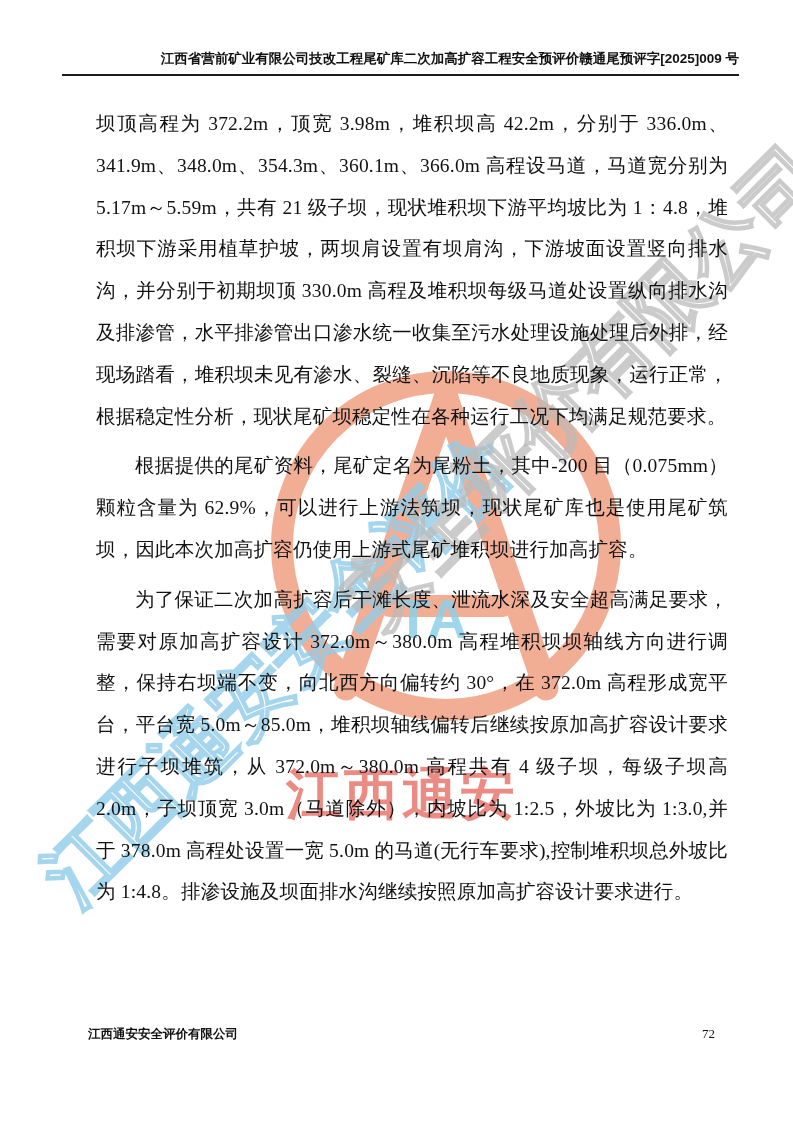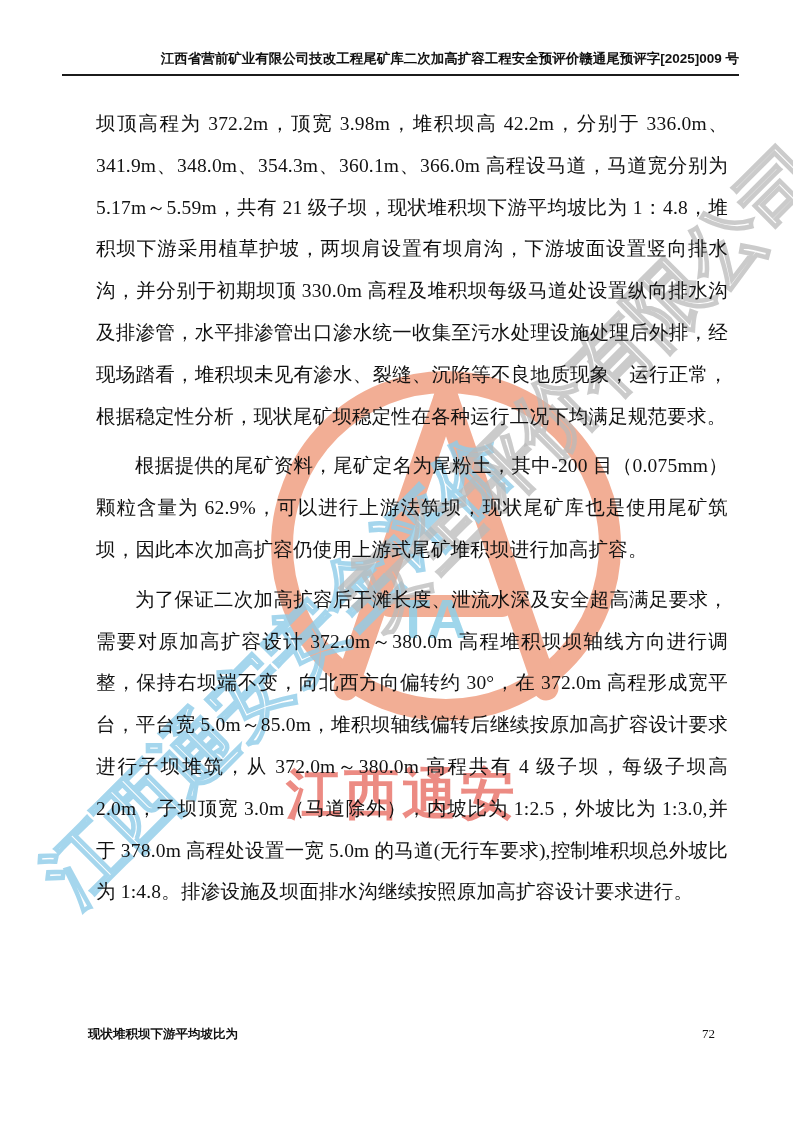--- a/index.html
+++ b/index.html
@@ -115,17 +115,17 @@
     <span class="hdr-doc-no">赣通尾预评字[2025]009 号</span>
   </div>
 
   <div class="doc-body">
       <p>坝顶高程为 372.2m，顶宽 3.98m，堆积坝高 42.2m，分别于 336.0m、341.9m、348.0m、354.3m、360.1m、366.0m 高程设马道，马道宽分别为 5.17m～5.59m，共有 21 级子坝，现状堆积坝下游平均坡比为 1：4.8，堆积坝下游采用植草护坡，两坝肩设置有坝肩沟，下游坡面设置竖向排水沟，并分别于初期坝顶 330.0m 高程及堆积坝每级马道处设置纵向排水沟及排渗管，水平排渗管出口渗水统一收集至污水处理设施处理后外排，经现场踏看，堆积坝未见有渗水、裂缝、沉陷等不良地质现象，运行正常，根据稳定性分析，现状尾矿坝稳定性在各种运行工况下均满足规范要求。</p>
       <p class="indent">根据提供的尾矿资料，尾矿定名为尾粉土，其中-200 目（0.075mm）颗粒含量为 62.9%，可以进行上游法筑坝，现状尾矿库也是使用尾矿筑坝，因此本次加高扩容仍使用上游式尾矿堆积坝进行加高扩容。</p>
       <p class="indent">为了保证二次加高扩容后干滩长度、泄流水深及安全超高满足要求，需要对原加高扩容设计 372.0m～380.0m 高程堆积坝坝轴线方向进行调整，保持右坝端不变，向北西方向偏转约 30°，在 372.0m 高程形成宽平台，平台宽 5.0m～85.0m，堆积坝轴线偏转后继续按原加高扩容设计要求进行子坝堆筑，从 372.0m～380.0m 高程共有 4 级子坝，每级子坝高 2.0m，子坝顶宽 3.0m（马道除外），内坡比为 1:2.5，外坡比为 1:3.0,并于 378.0m 高程处设置一宽 5.0m 的马道(无行车要求),控制堆积坝总外坡比为 1:4.8。排渗设施及坝面排水沟继续按照原加高扩容设计要求进行。</p>
     </div>
 
   <div class="page-footer">
-    <span class="footer-company">现状堆积坝下游平均坡比为</span>
+    <span class="footer-company">江西通安安全评价有限公司</span>
     <span class="footer-page-number">72</span>
   </div>
 
 </div>
 
 </body></html>

